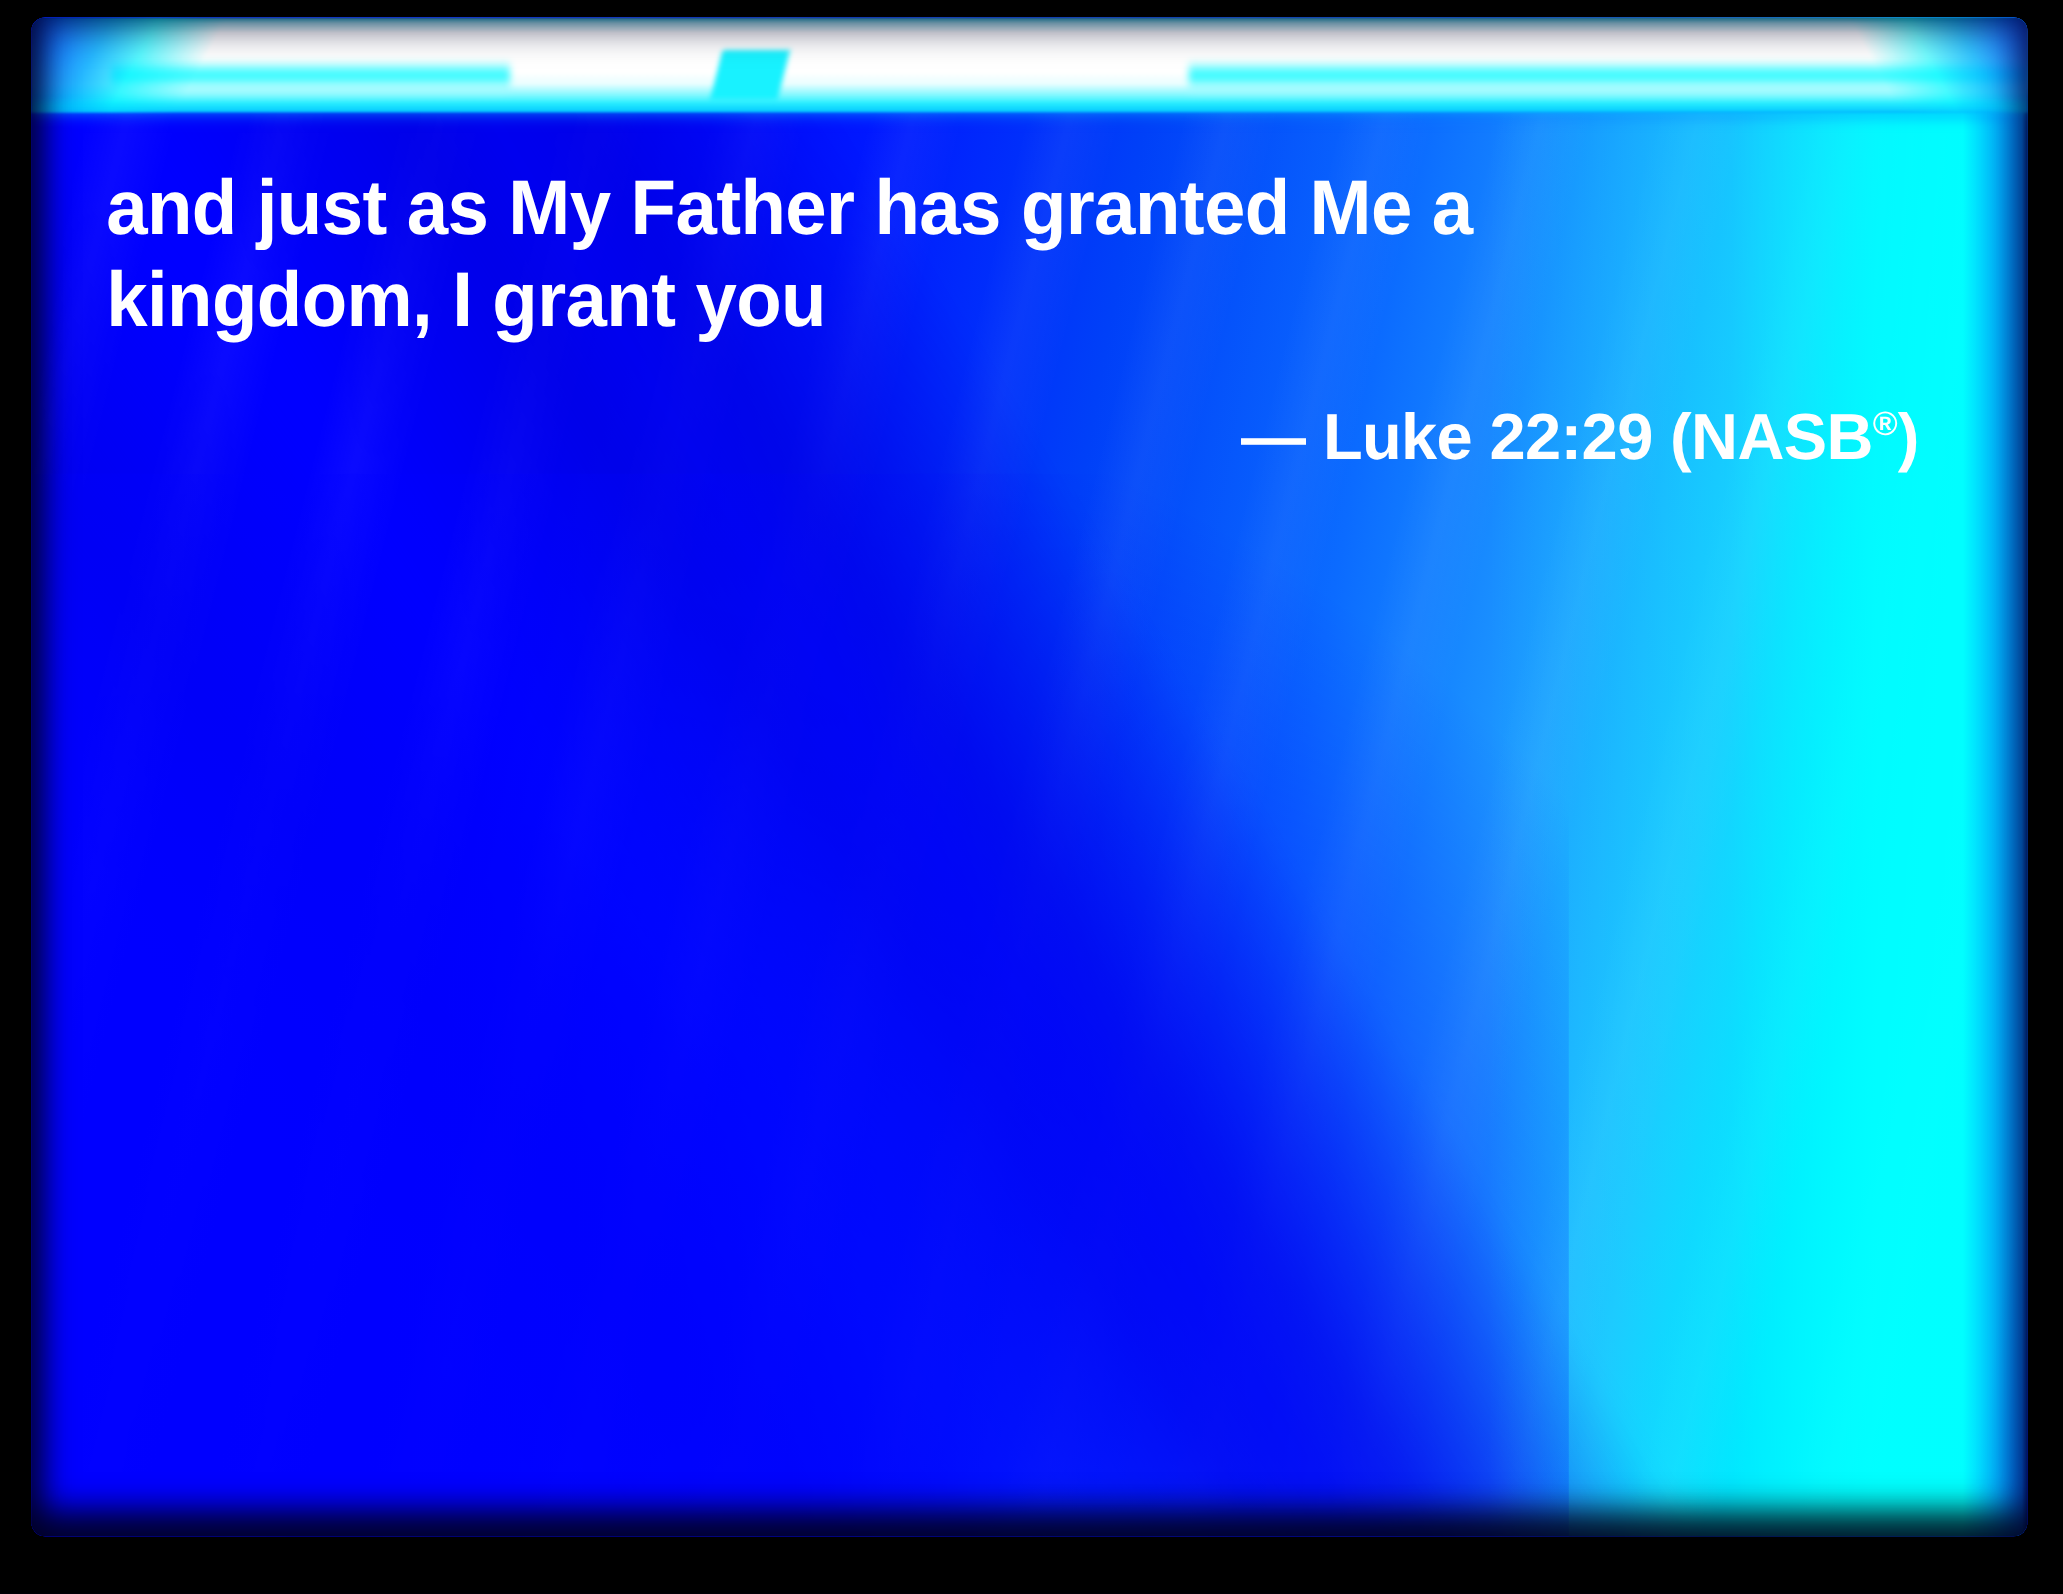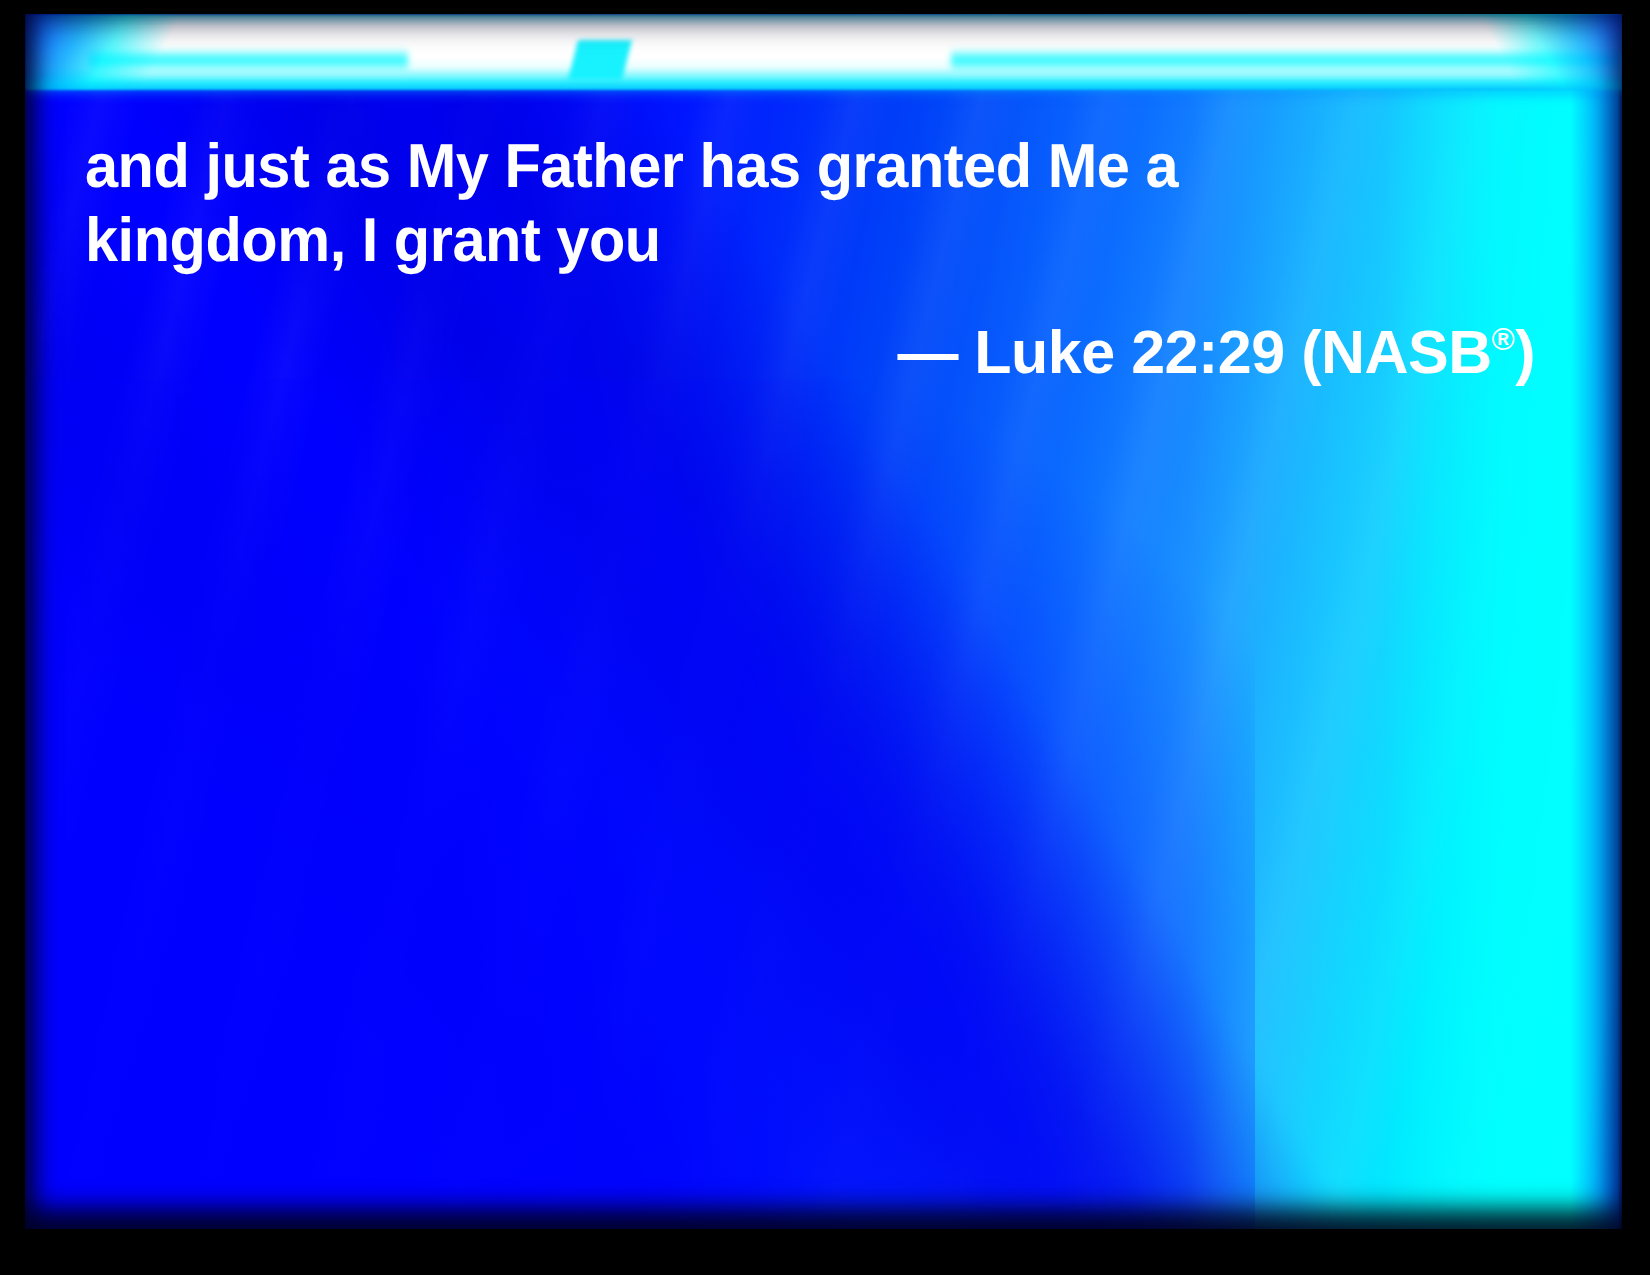--- a/index.html
+++ b/index.html
@@ -18,20 +18,21 @@
 
   
   #panel {
     position: absolute;
     left: 25px;
     top: 14px;
     width: 1597px;
     height: 1215px;
     overflow: hidden;
     background: #0000ff;
+    border-radius: 11px;
   }
 
   
   .bg-base {
     position: absolute;
     inset: 0;
     background:
       linear-gradient(100deg,
         #0000ff 0%,
         #0000ff 26%,
@@ -242,21 +243,21 @@
   #verse-line-2 { top: 190px; }
 
   #attribution {
     position: absolute;
     left: 0;
     top: 288px;
     width: 1510px;
     text-align: right;
     color: #ffffff;
     font-weight: bold;
-    font-size: 61px;
+    font-size: 52px;
     line-height: 74px;
     letter-spacing: -0.5px;
     white-space: nowrap;
   }
   #attribution .reg {
     font-size: 0.52em;
     vertical-align: 0.72em;
     letter-spacing: 0;
   }
 </style>

